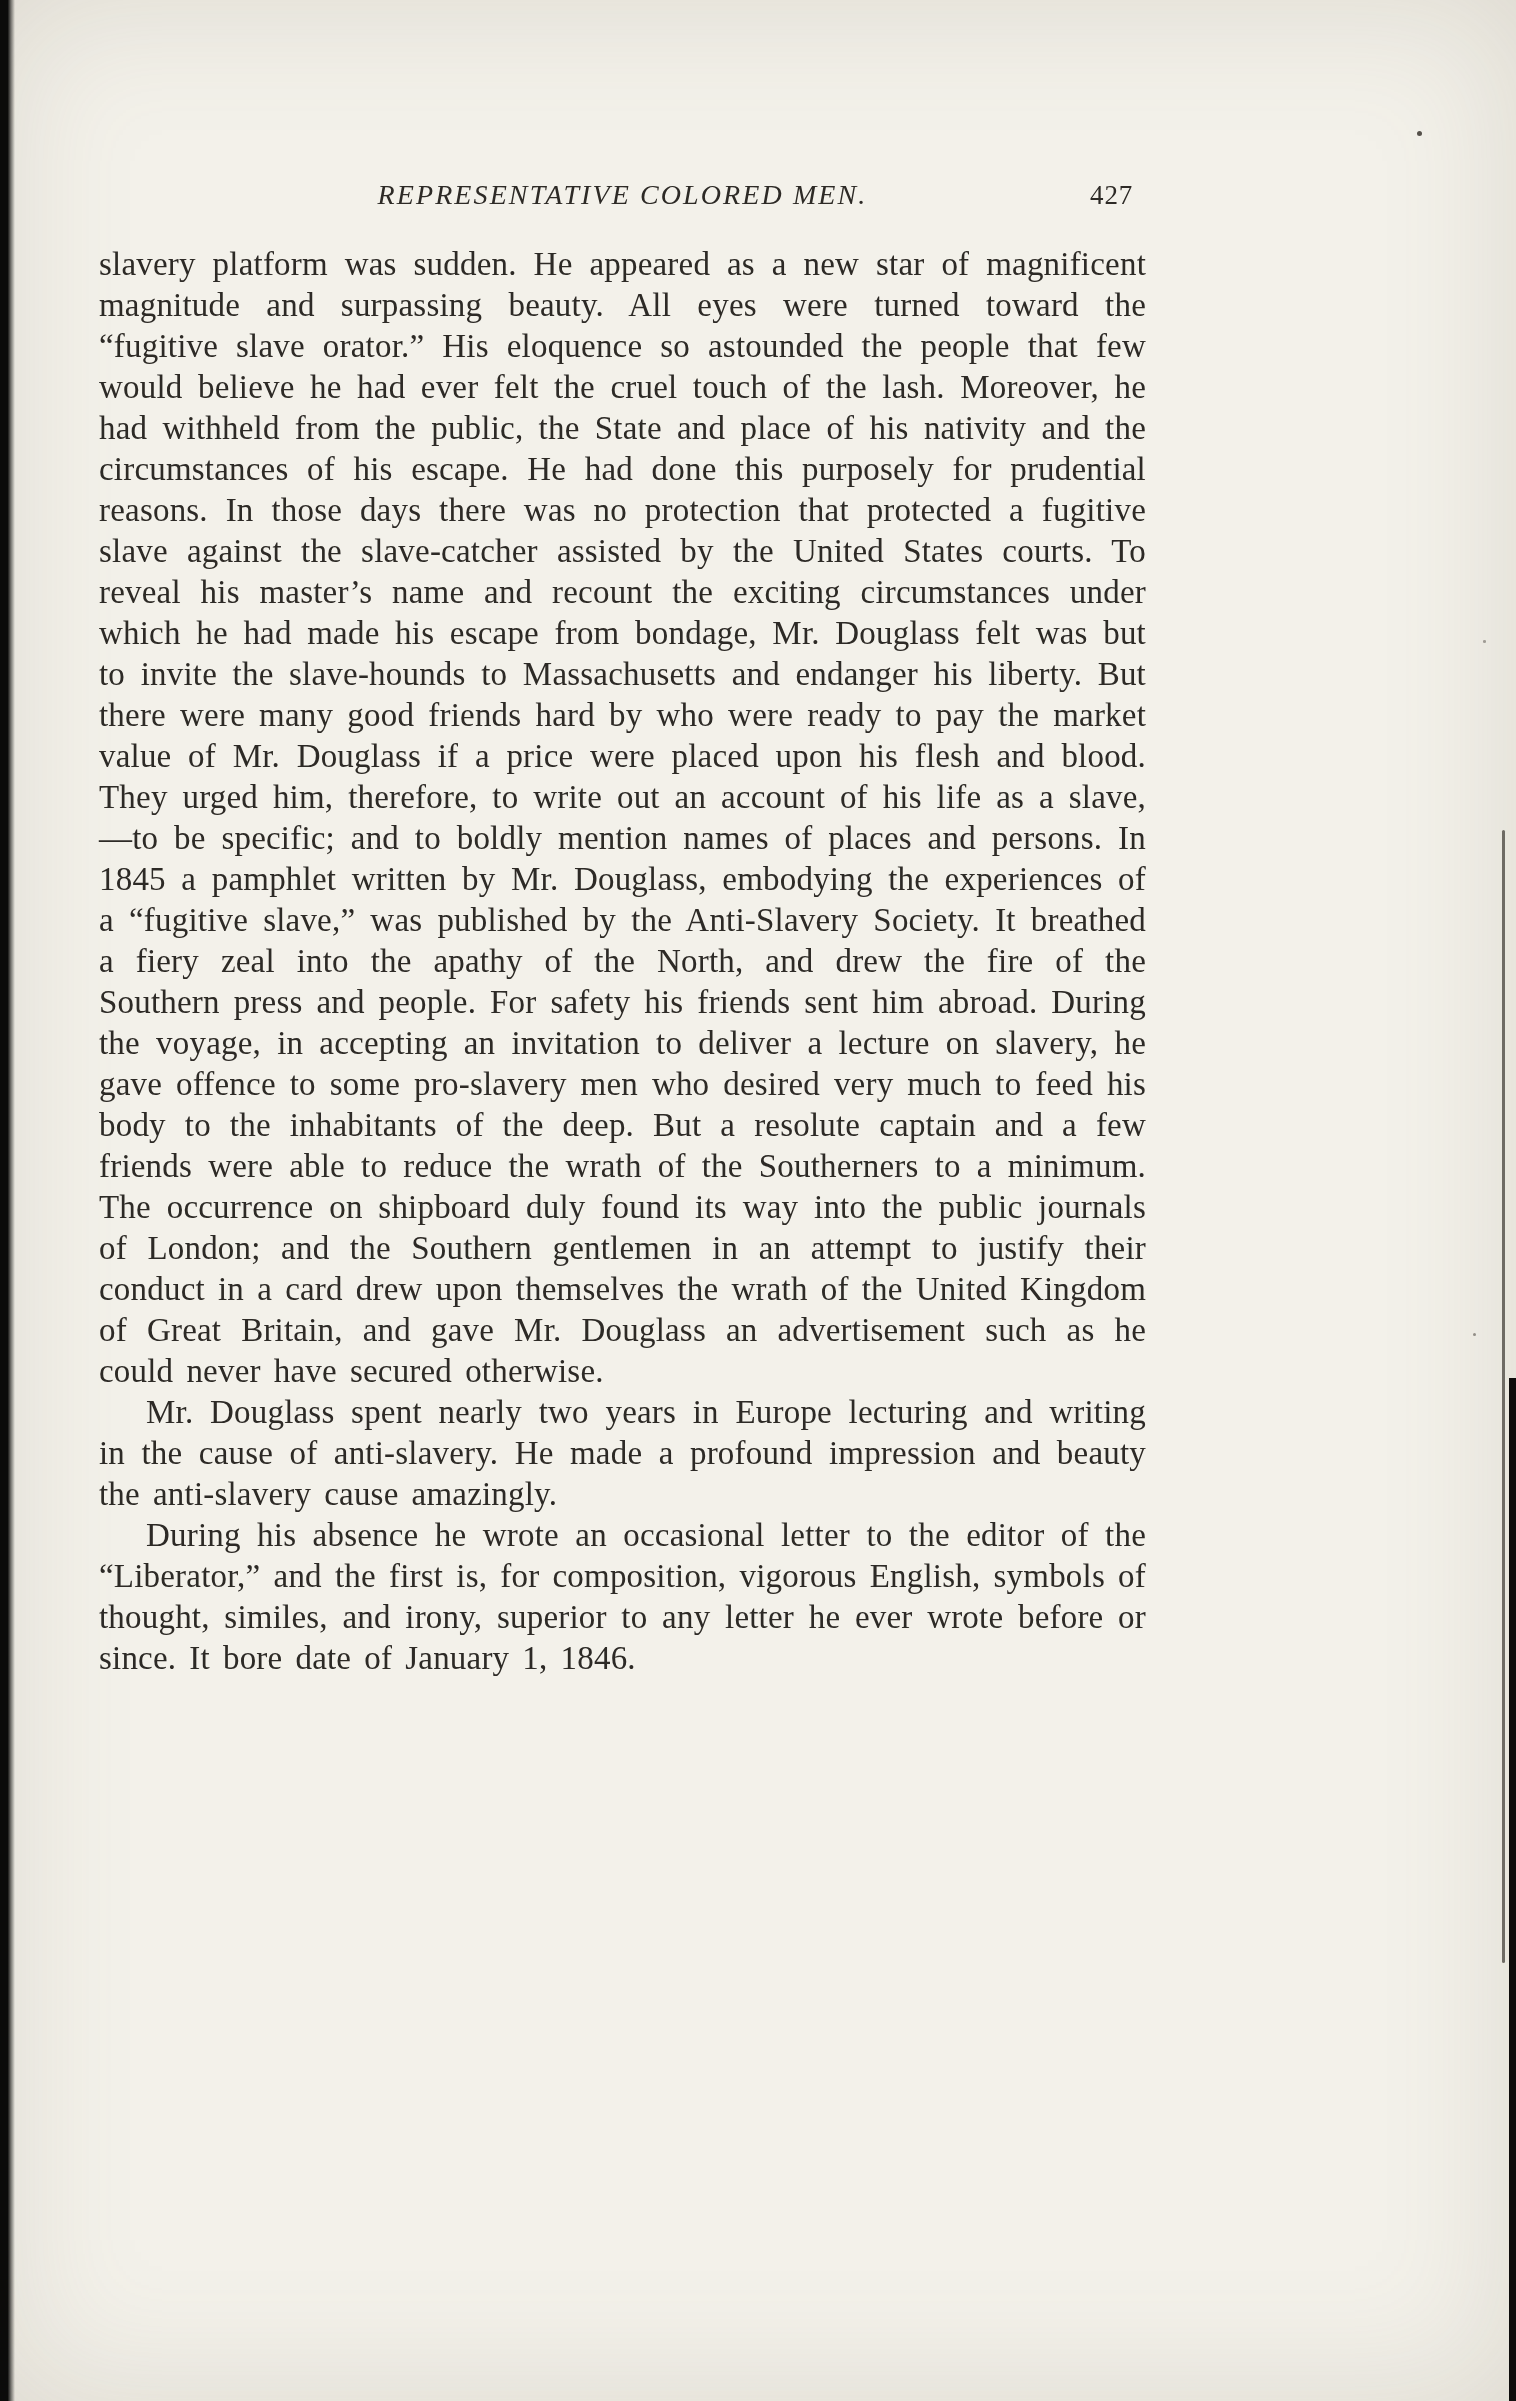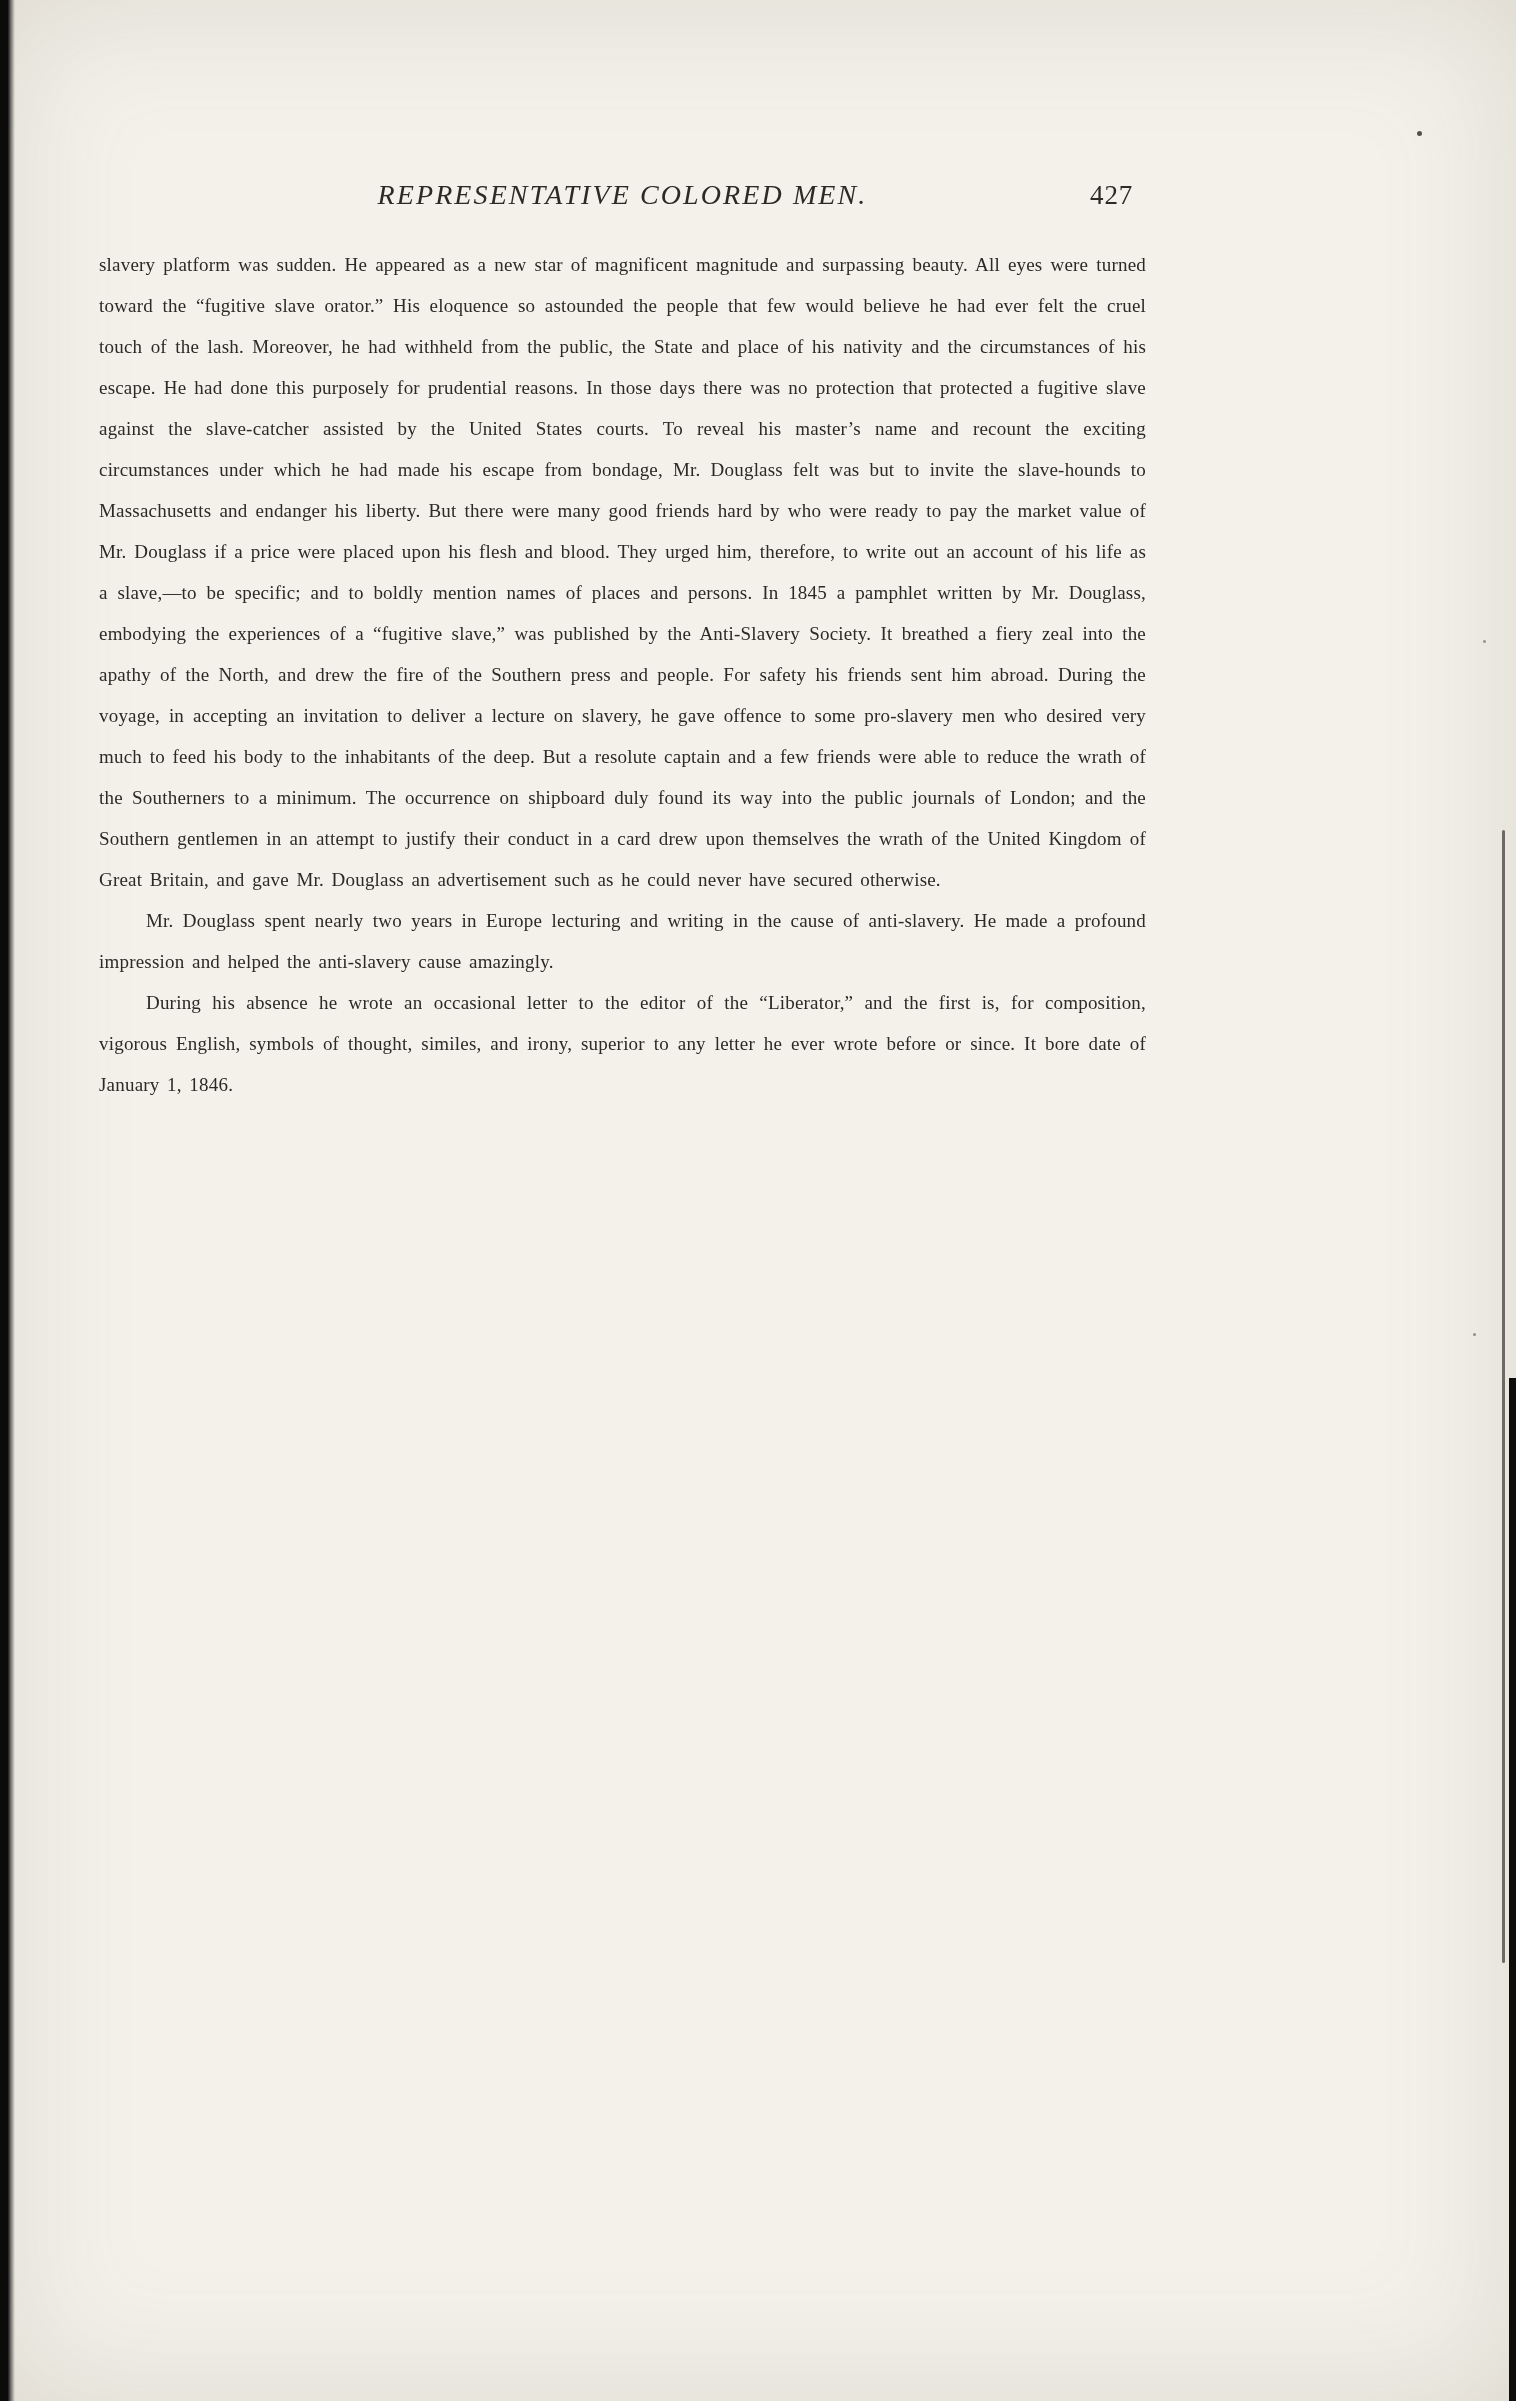--- a/index.html
+++ b/index.html
@@ -72,21 +72,21 @@
     letter-spacing: 0.8px;
     color: var(--ink, #2d2a26);
   }
 
   
   main {
     position: absolute;
     left: 99px; top: 244px;
     width: 1047px;
     color: var(--ink, #2d2a26);
-    font-size: 19px;
+    font-size: 33px;
     line-height: 41px;
     text-align: justify;
     word-spacing: 0.14em;
     letter-spacing: 0.2px;
   }
   main p { margin: 0; }
   main p.indent { text-indent: 47px; }
 </style>
 </head>
 <body>
@@ -100,18 +100,18 @@
   <div class="speck speck-2"></div>
   <div class="speck speck-3"></div>
 
   <header>
     <span class="running-title">REPRESENTATIVE COLORED MEN.</span>
     <span class="page-number">427</span>
   </header>
 
   <main>
     <p class="para">slavery platform was sudden.  He appeared as a new star of magnificent magnitude and surpassing beauty.  All eyes were turned toward the “fugitive slave orator.”  His eloquence so astounded the people that few would believe he had ever felt the cruel touch of the lash.  Moreover, he had withheld from the public, the State and place of his nativity and the circumstances of his escape.  He had done this purposely for prudential reasons.  In those days there was no protection that protected a fugitive slave against the slave-catcher assisted by the United States courts.  To reveal his master’s name and recount the exciting circumstances under which he had made his escape from bondage, Mr. Douglass felt was but to invite the slave-hounds to Massachusetts and endanger his liberty.  But there were many good friends hard by who were ready to pay the market value of Mr. Douglass if a price were placed upon his flesh and blood.  They urged him, therefore, to write out an account of his life as a slave,—to be specific; and to boldly mention names of places and persons.  In 1845 a pamphlet written by Mr. Douglass, embodying the experiences of a “fugitive slave,” was published by the Anti-Slavery Society.  It breathed a fiery zeal into the apathy of the North, and drew the fire of the Southern press and people.  For safety his friends sent him abroad.  During the voyage, in accepting an invitation to deliver a lecture on slavery, he gave offence to some pro-slavery men who desired very much to feed his body to the inhabitants of the deep.  But a resolute captain and a few friends were able to reduce the wrath of the Southerners to a minimum.  The occurrence on shipboard duly found its way into the public journals of London; and the Southern gentlemen in an attempt to justify their conduct in a card drew upon themselves the wrath of the United Kingdom of Great Britain, and gave Mr. Douglass an advertisement such as he could never have secured otherwise.</p>
-    <p class="para indent">Mr. Douglass spent nearly two years in Europe lecturing and writing in the cause of anti-slavery.  He made a profound impression and helped the anti-slavery cause amazingly.</p>
+    <p class="para indent">Mr. Douglass spent nearly two years in Europe lecturing and writing in the cause of anti-slavery.  He made a profound impression and beauty the anti-slavery cause amazingly.</p>
     <p class="para indent">During his absence he wrote an occasional letter to the editor of the “Liberator,” and the first is, for composition, vigorous English, symbols of thought, similes, and irony, superior to any letter he ever wrote before or since.  It bore date of January 1, 1846.</p>
   </main>
 
 </div>
 
 
 </body></html>

